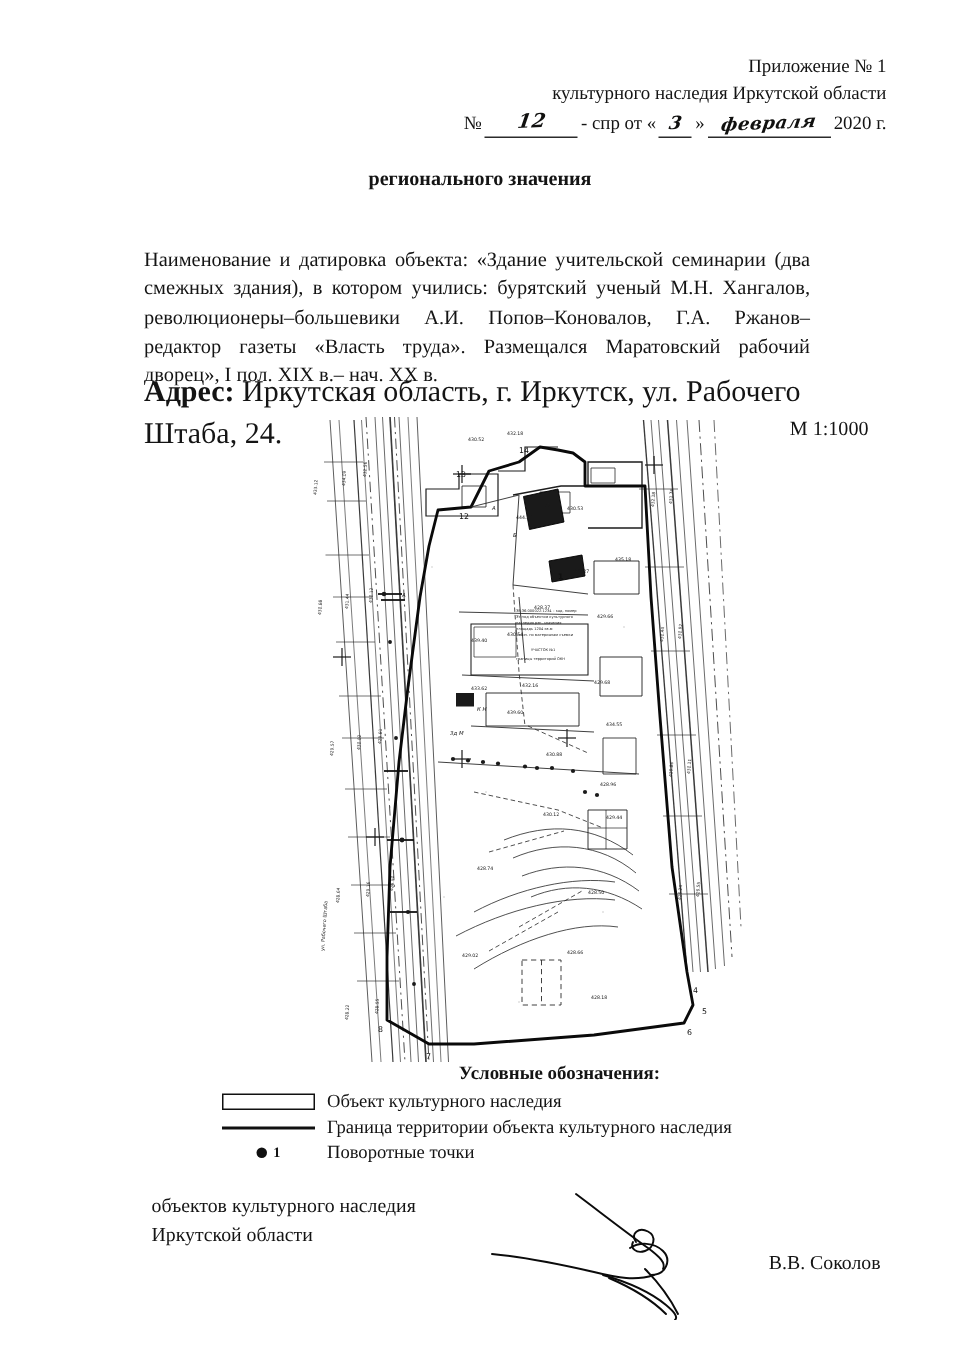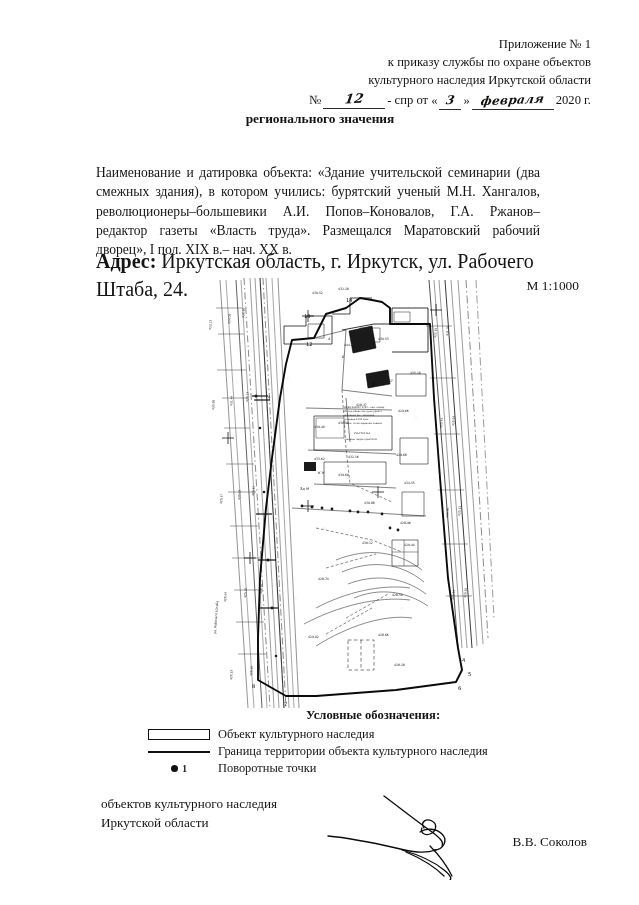--- a/index.html
+++ b/index.html
@@ -196,21 +196,20 @@
     pointer-events: none;
   }
 </style>
 </head>
 <body>
 
 <div class="page">
 
   <div class="header-block">
     <div class="header-line">Приложение № 1</div>
-    <div class="header-line">к приказу службы по охране объектов</div>
     <div class="header-line">культурного наследия Иркутской области</div>
     <div class="order-line">
       <span>№</span>
       <span class="blank-num"><span class="hand">12</span></span>
       <span>- спр от «</span>
       <span class="blank-day"><span class="hand">3</span></span>
       <span>»</span>
       <span class="blank-month"><span class="hand">февраля</span></span>
       <span>2020 г.</span>
     </div>

